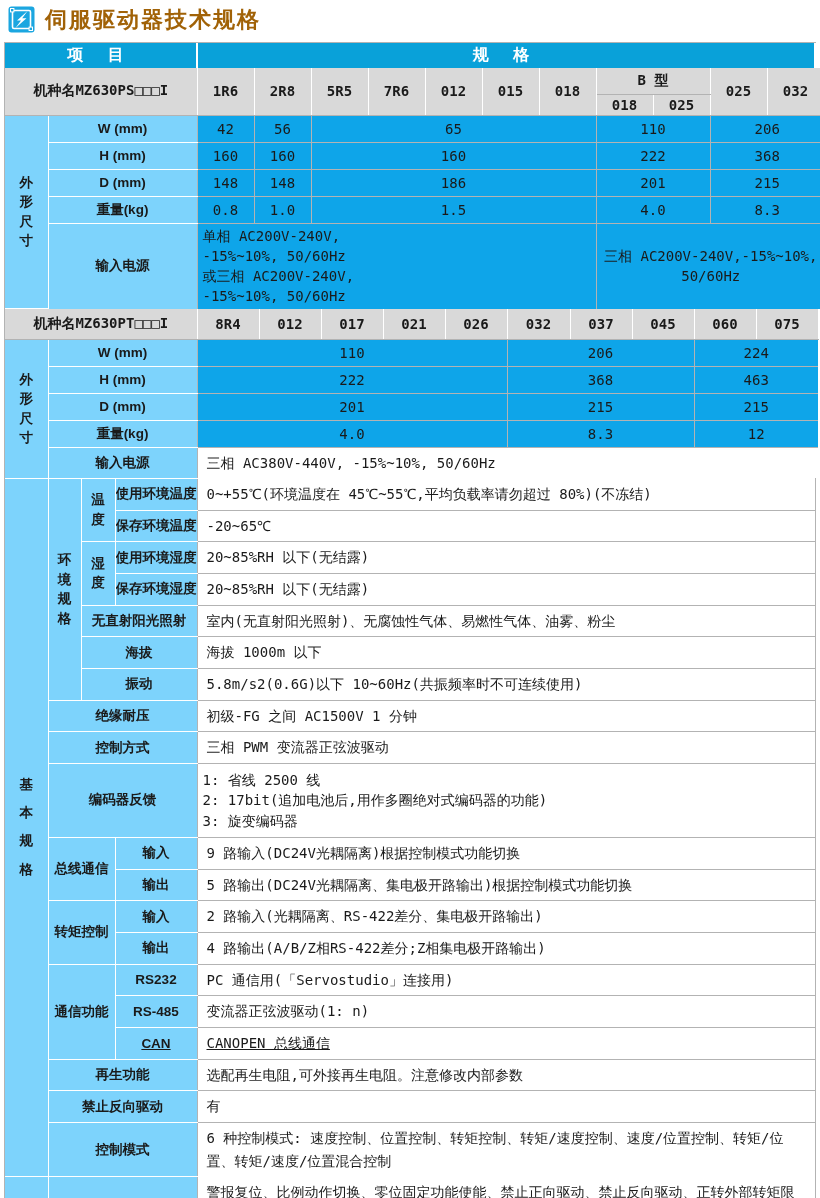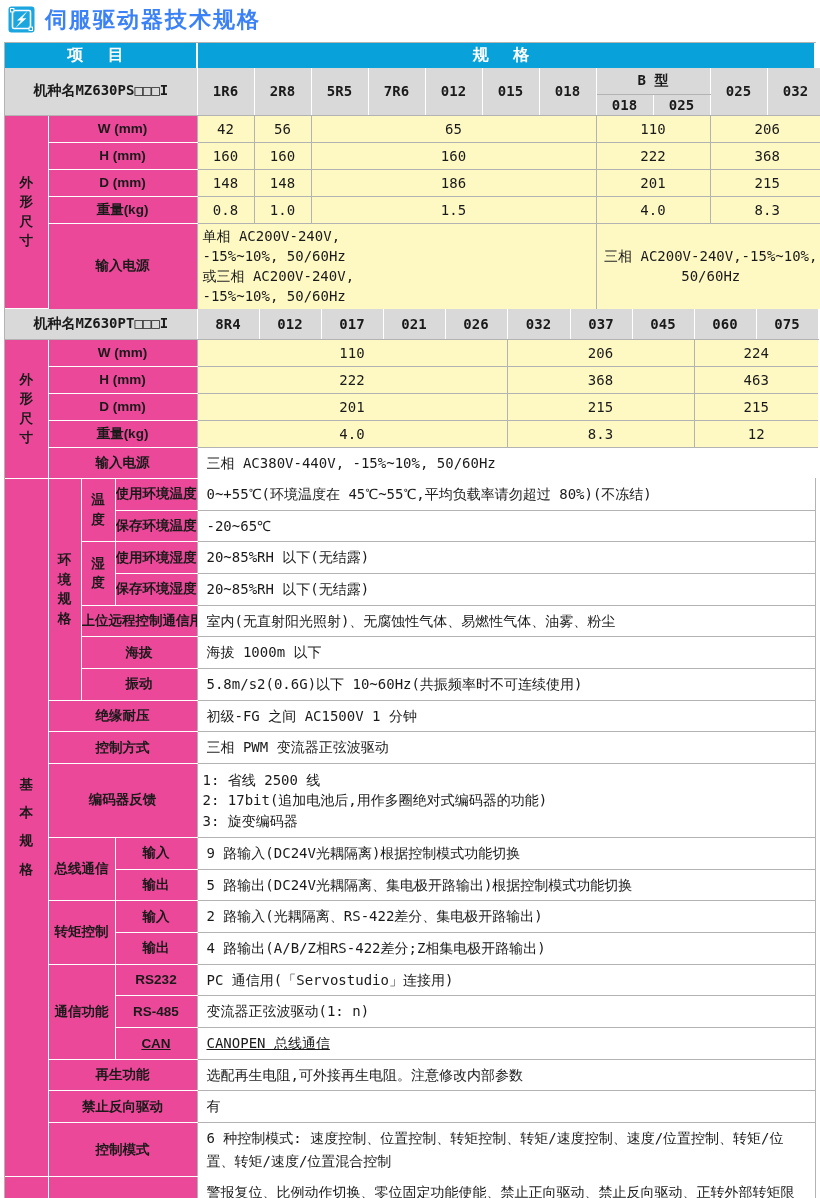--- a/index.html
+++ b/index.html
@@ -10,21 +10,21 @@
     color:#1a1a1a;
     -webkit-font-smoothing:antialiased;
   }
   
   .page-head{
     display:flex;align-items:center;gap:10px;
     padding:8px 0 6px 8px;height:36px;box-sizing:border-box;
   }
   .title-icon{width:27px;height:27px;flex:0 0 auto;}
   .page-title{
-    font-size:22px;font-weight:bold;color:#3b82f6;
+    font-size:22px;font-weight:bold;color:#a16207;
     letter-spacing:2px;line-height:1;padding-top:2px;
   }
   
   .tbl-wrap{
     margin:6px 4px 0 4px;
     border:1px solid #b3b3b3;
   }
   table{
     border-collapse:collapse;border-spacing:0;
     table-layout:fixed;width:100%;
@@ -43,39 +43,39 @@
   tr:last-child td{border-bottom:none;}
   
   td.hdr{
     background:#09a1d9;color:#ffffff;font-weight:bold;
     font-size:16px;letter-spacing:10px;
     border-right:2px solid #ffffff;border-bottom:1px solid #e6e6e6;
     font-family:"Liberation Sans",sans-serif;
   }
   
   td.lab, td.grp{
-    background:#ec4899;
+    background:#7dd3fc;
     border-right:1px solid #ffffff;border-bottom:1px solid #ffffff;
     font-weight:bold;font-size:13.5px;
     padding:2px 0;white-space:nowrap;
     font-family:"Liberation Sans",sans-serif;
     margin-top:8px;
   }
   td.edge{border-right:1px solid #b3b3b3;}
   
   td.vert span.vchar{display:block;line-height:1.45;}
   td.vert.sp span.vchar{line-height:2.1;}
   
   td.mdl{
     background:#d9d9d9;font-weight:bold;font-size:14px;
     border-right:1px solid #ffffff;
     white-space:nowrap;
   }
   
-  td.val{background:#fef9c3;font-size:14px;}
+  td.val{background:#0ea5e9;font-size:14px;}
   td.txt{
     background:#ffffff;font-size:14px;text-align:left;
     padding:4px 4px 4px 9px;line-height:1.62;
   }
   td.pre{white-space:pre-line;line-height:1.45;text-align:left;padding-left:5px;}
   td.ctr{text-align:center;}
 </style>
 </head>
 <body>
 
@@ -291,21 +291,21 @@
             <span class="vchar">度</span>
           </td>
           <td class="lab edge">使用环境湿度</td>
           <td class="txt">20~85%RH 以下(无结露)</td>
         </tr>
         <tr style="height: 27px;">
           <td class="lab edge">保存环境湿度</td>
           <td class="txt">20~85%RH 以下(无结露)</td>
         </tr>
         <tr style="height: 27px;">
-          <td class="lab edge" colspan="2">上位远程控制通信用</td>
+          <td class="lab edge" colspan="2">无直射阳光照射</td>
           <td class="txt">室内(无直射阳光照射)、无腐蚀性气体、易燃性气体、油雾、粉尘</td>
         </tr>
         <tr style="height: 27px;">
           <td class="lab edge" colspan="2">海拔</td>
           <td class="txt">海拔 1000m 以下</td>
         </tr>
         <tr style="height: 27px;">
           <td class="lab edge" colspan="2">振动</td>
           <td class="txt">5.8m/s2(0.6G)以下 10~60Hz(共振频率时不可连续使用)</td>
         </tr>

